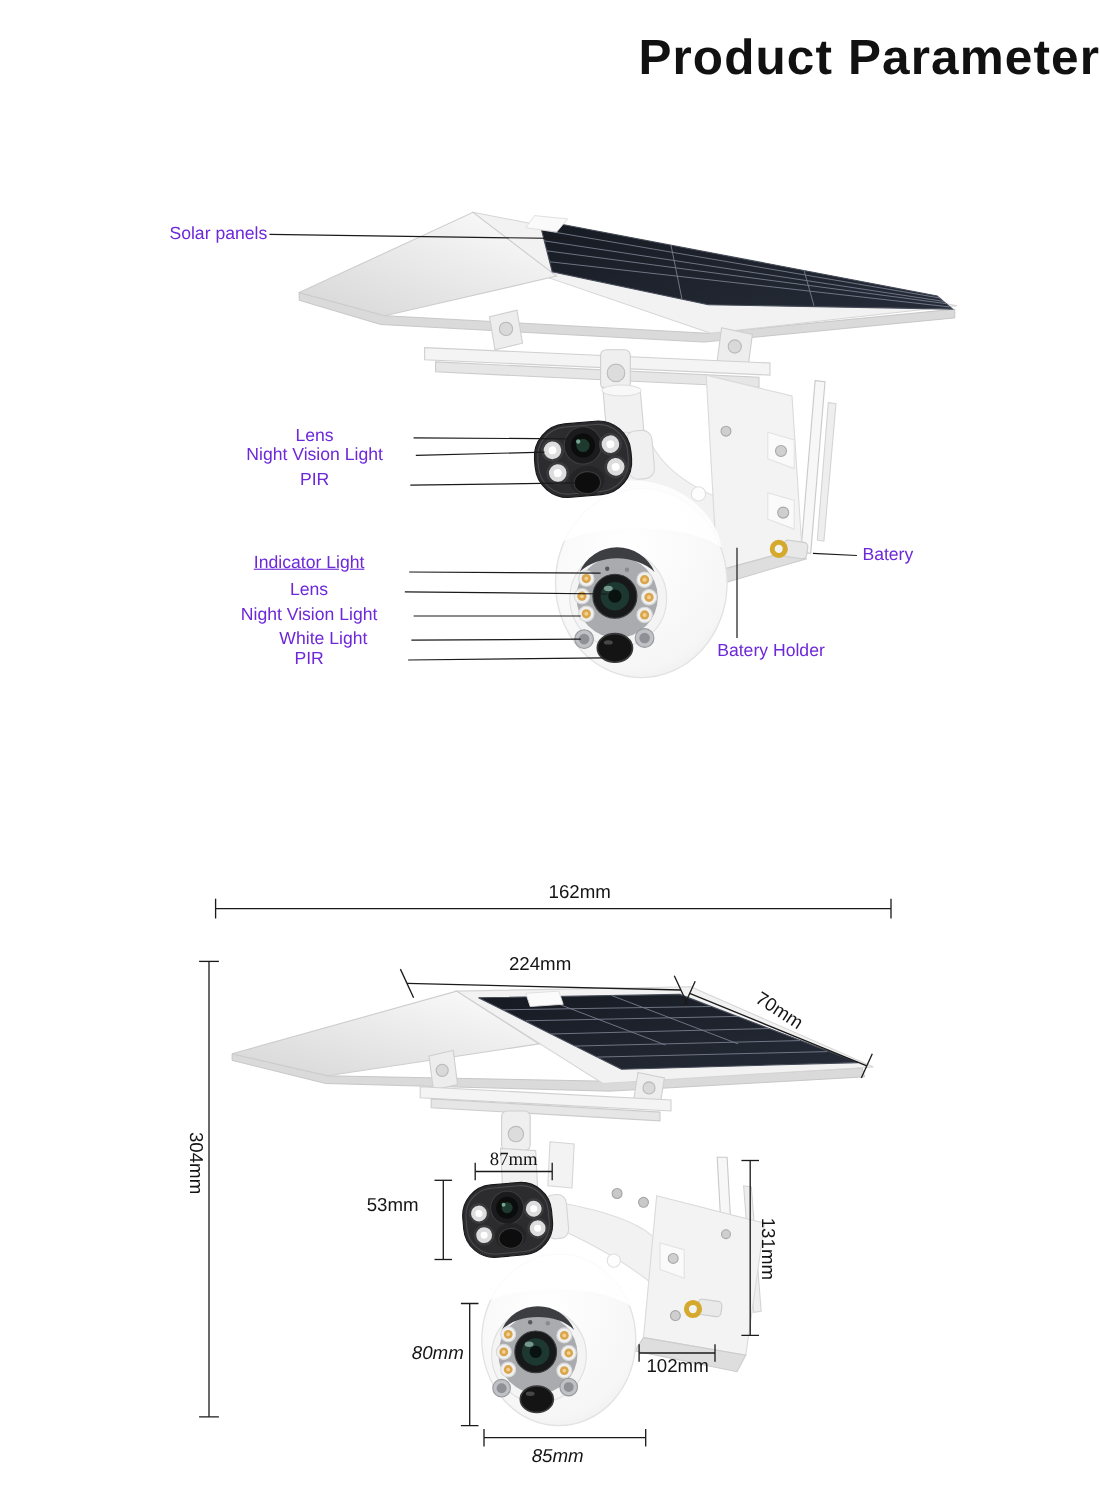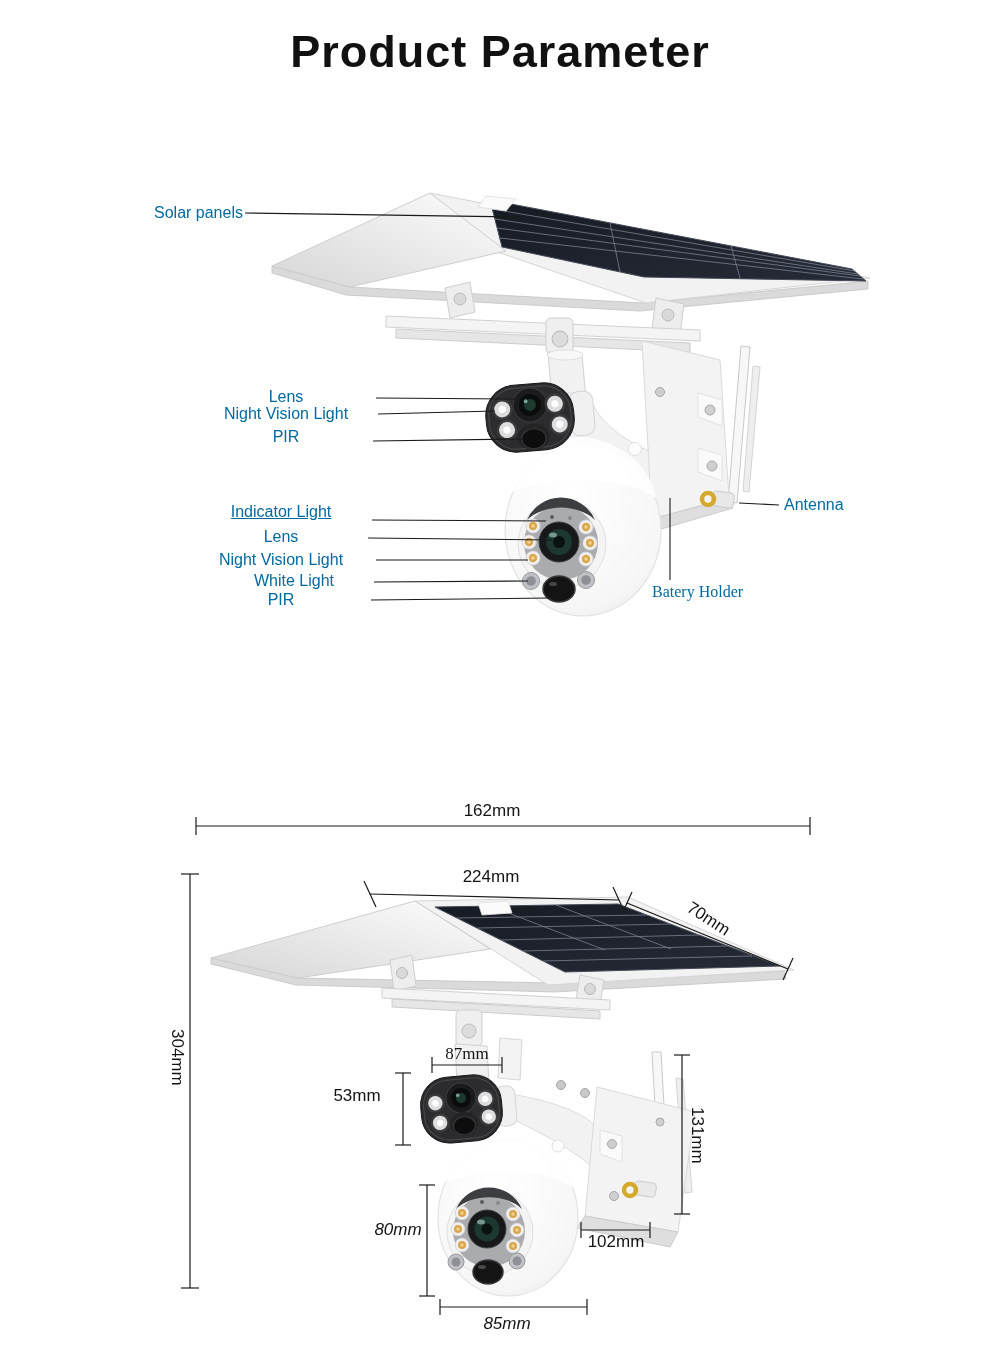--- a/index.html
+++ b/index.html
@@ -1,21 +1,21 @@
 <!DOCTYPE html>
 <html><head>
 <meta charset="utf-8">
 <style>
   html,body{margin:0;padding:0;background:#fff;}
   .page{position:relative;width:1000px;height:1352px;background:#ffffff;overflow:hidden;
         font-family:"Liberation Sans",sans-serif;color:#141414;}
-  .title{position:absolute;left:0;top:26px;width:1000px;text-align:center;
+  .title{position:absolute;left:0;top:26px;width:1000px;text-align:right;
          font-size:45px;font-weight:bold;letter-spacing:1px;color:#111;}
   .art{position:absolute;left:0;top:0;width:1000px;height:1352px;}
-  .lbl{position:absolute;font-size:16px;line-height:1.15;color:#0369a1;white-space:nowrap;}
+  .lbl{position:absolute;font-size:16px;line-height:1.15;color:#6d28d9;white-space:nowrap;}
   .lbl.r{text-align:center;}
   .dim{position:absolute;font-size:17px;line-height:1.1;color:#141414;white-space:nowrap;text-align:center;}
   .rot90{transform:rotate(90deg);transform-origin:50% 50%;}
   .rot33{transform:rotate(33deg);transform-origin:50% 50%;}
 </style>
 </head>
 <body>
 
 <div class="page">
 
@@ -356,24 +356,24 @@
 
   <div class="lbl" style="left:154px;top:204px;">Solar panels</div>
   <div class="lbl r" style="left:201px;top:388px;width:170px;">Lens</div>
   <div class="lbl r" style="left:201px;top:405px;width:170px;">Night Vision Light</div>
   <div class="lbl r" style="left:201px;top:428px;width:170px;">PIR</div>
   <div class="lbl r" style="left:196px;top:503px;width:170px;text-decoration:underline;">Indicator Light</div>
   <div class="lbl r" style="left:196px;top:528px;width:170px;">Lens</div>
   <div class="lbl r" style="left:196px;top:551px;width:170px;">Night Vision Light</div>
   <div class="lbl r" style="left:209px;top:572px;width:170px;">White Light</div>
   <div class="lbl r" style="left:196px;top:591px;width:170px;">PIR</div>
-  <div class="lbl" style="left:784px;top:496px;">Antenna</div>
-  <div class="lbl" style="left:652px;top:583px;font-family:Liberation Serif, serif;">Batery Holder</div>
-
-  <div class="dim" style="left:442px;top:802px;width:100px;">162mm</div>
+  <div class="lbl" style="left:784px;top:496px;">Batery</div>
+  <div class="lbl" style="left:652px;top:583px;">Batery Holder</div>
+
+  <div class="dim" style="left:477px;top:802px;width:100px;">162mm</div>
   <div class="dim" style="left:441px;top:868px;width:100px;text-align:center;">224mm</div>
   <div class="dim rot33" style="left:676px;top:910px;width:64px;">70mm</div>
   <div class="dim rot90" style="left:148px;top:1048px;width:58px;">304mm</div>
   <div class="dim" style="left:417px;top:1045px;width:100px;font-family:Liberation Serif, serif;">87mm</div>
   <div class="dim" style="left:307px;top:1087px;width:100px;">53mm</div>
   <div class="dim rot90" style="left:668px;top:1126px;width:58px;">131mm</div>
   <div class="dim" style="left:348px;top:1221px;width:100px;font-style:italic;">80mm</div>
   <div class="dim" style="left:566px;top:1233px;width:100px;">102mm</div>
   <div class="dim" style="left:457px;top:1315px;width:100px;font-style:italic;">85mm</div>
 

